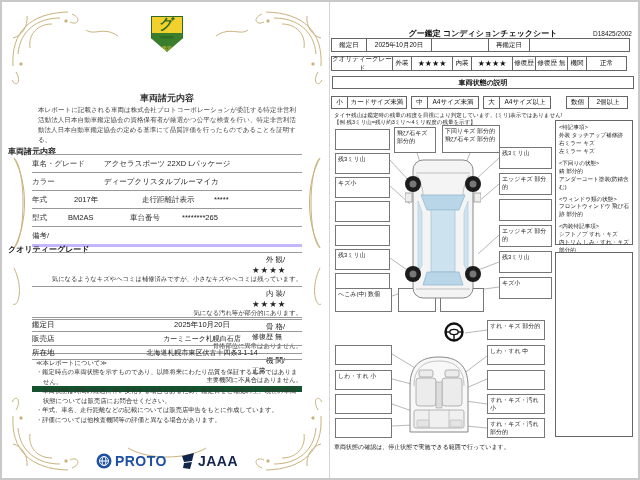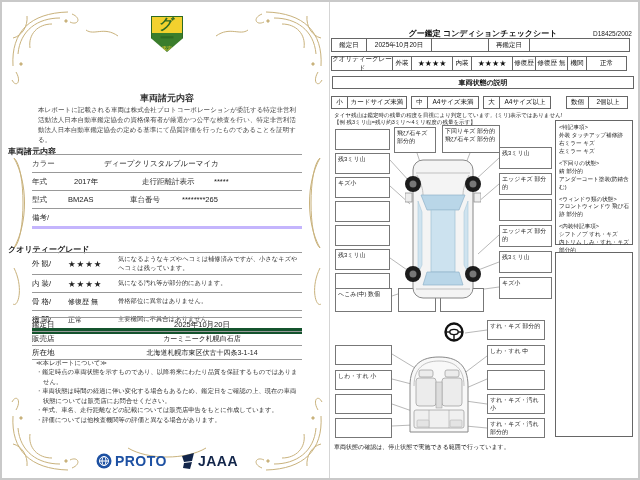--- a/index.html
+++ b/index.html
@@ -17,21 +17,21 @@
   .cert-title{position:absolute;top:52px;width:100%;text-align:center;font-family:"DejaVu Serif","Liberation Serif",serif;
               font-style:italic;font-size:21px;color:#c0a052;letter-spacing:1px;}
   .cert-stamp{position:absolute;top:84px;width:100%;text-align:center;font-size:9px;font-weight:bold;color:#333;}
   .cert-intro{position:absolute;top:97px;left:30px;width:258px;font-size:6.5px;line-height:1.55;color:#444;text-align:justify;}
   .sec-head{position:absolute;width:100%;font-size:8px;font-weight:bold;color:#222;}
   .spec{position:absolute;top:146px;left:24px;width:270px;font-size:7.5px;color:#222;}
   .spec .row{display:flex;align-items:center;border-top:1px solid #999;height:17px;}
   .spec .row:last-child{border-bottom:3px solid #c4b5fd;}
   .spec .lb{font-weight:normal;color:#333;}
   .grade{position:absolute;top:244px;left:24px;width:270px;font-size:7.5px;color:#222;}
-  .grade .row{display:flex;align-items:center;border-top:1px solid #999;padding:2px 0;min-height:13px;}
+  .grade .row{display:flex;align-items:flex-end;border-top:1px solid #999;padding:2px 0;min-height:13px;flex-direction:column;}
   .grade .row:last-child{border-bottom:6px solid #14532d;}
   .grade .gl{width:36px;}
   .grade .gv{width:50px;font-size:8.5px;letter-spacing:1px;}
   .grade .gd{flex:1;font-size:6.3px;line-height:1.35;color:#333;}
   .meta{position:absolute;top:309px;left:24px;width:270px;font-size:7.5px;color:#222;}
   .meta .row{display:flex;align-items:center;border-top:1px solid #999;height:13px;}
   .meta .row:last-child{border-bottom:1px solid #999;}
   .meta .ml{width:70px;}
   .meta .mv{flex:1;text-align:center;font-size:7px;}
   .about{position:absolute;top:350px;left:28px;width:262px;font-size:6.3px;line-height:1.5;color:#333;}
@@ -95,20 +95,24 @@
       <div class="c-top">グー</div>
       <div class="c-bot">鑑定</div>
     </div>
 
     <div class="cert-stamp">車両諸元内容</div>
     <div class="cert-intro">本レポートに記載される車両は株式会社プロトコーポレーションが委託する特定非営利活動法人日本自動車鑑定協会の資格保有者が厳選かつ公平な検査を行い、特定非営利活動法人日本自動車鑑定協会の定める基準にて品質評価を行ったものであることを証明する。</div>
 
     <div class="sec-head" style="top:138px;">車両諸元内容</div>
     <div class="spec">
       <div class="row">
+        <span class="lb" style="width:72px;">車名・グレード</span>
+        <span>アクセラスポーツ 22XD Lパッケージ</span>
+      </div>
+      <div class="row">
         <span class="lb" style="width:72px;">カラー</span>
         <span>ディープクリスタルブルーマイカ</span>
       </div>
       <div class="row">
         <span class="lb" style="width:42px;">年式</span>
         <span style="width:68px;">2017年</span>
         <span class="lb" style="width:72px;">走行距離計表示</span>
         <span>*****</span>
       </div>
       <div class="row">

